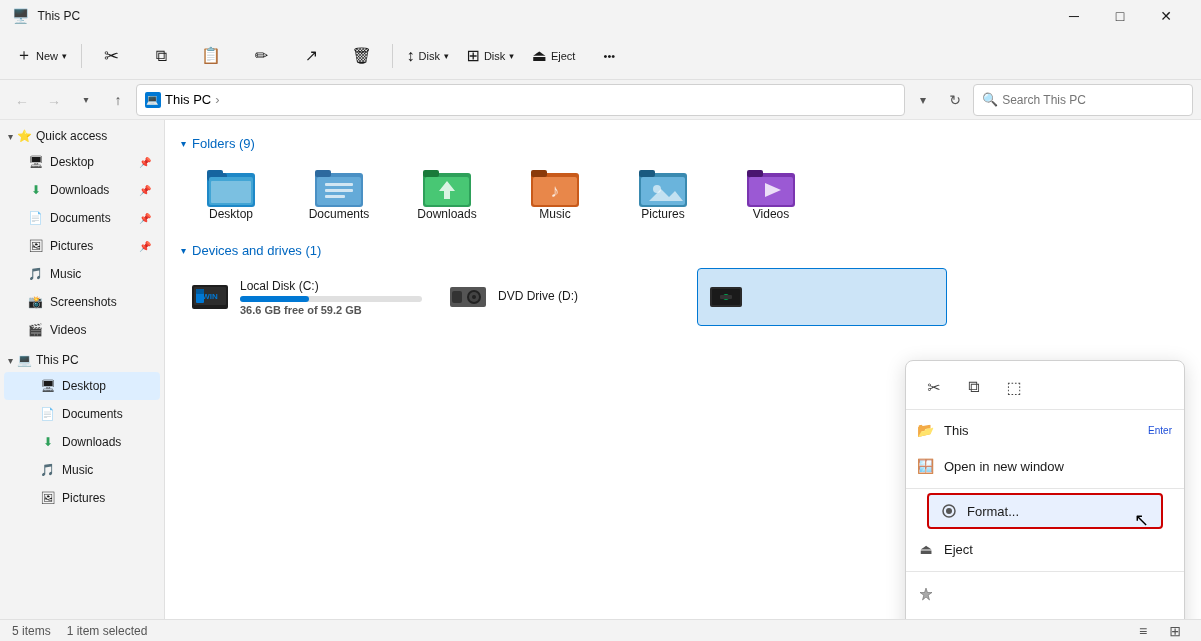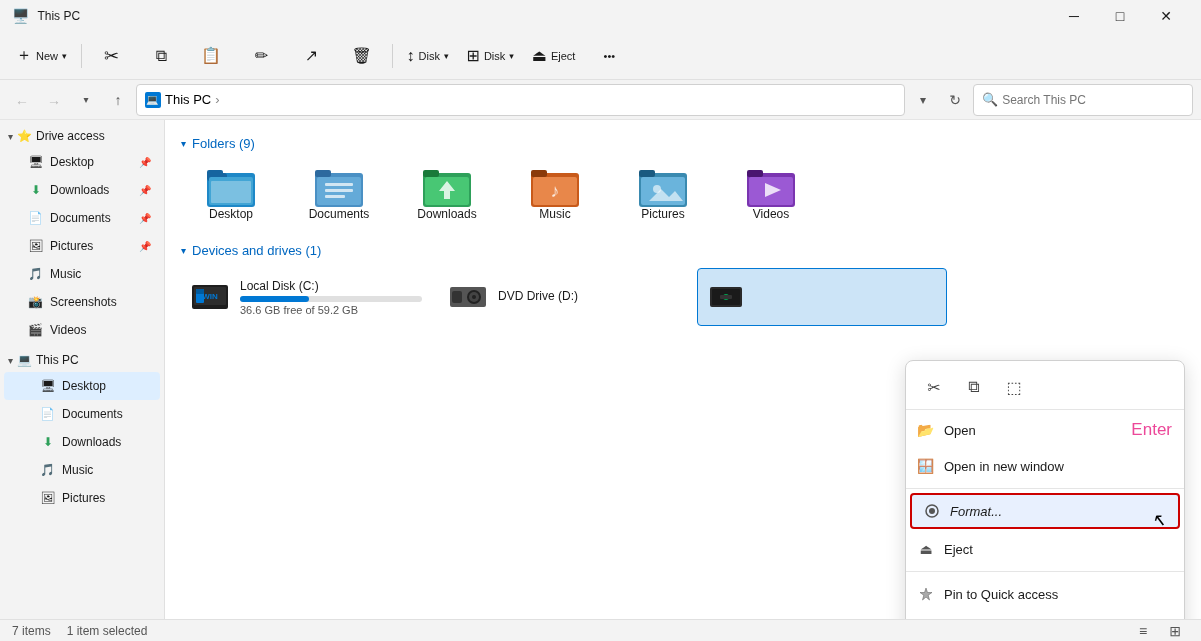--- a/index.html
+++ b/index.html
@@ -78,21 +78,21 @@
 
     
     .drives-grid { display: flex; flex-wrap: wrap; gap: 8px; margin-bottom: 16px; }
     .drive-item { display: flex; align-items: center; gap: 10px; width: 250px; padding: 8px; border-radius: 4px; cursor: pointer; border: 1px solid transparent; }
     .drive-item.selected { background: #cce4f7; border: 1px solid #0078d4; }
     .drive-icon { width: 40px; height: 40px; display: flex; align-items: center; justify-content: flex-end; flex-shrink: 0; }
     .drive-info { flex: 1; }
     .drive-name { font-size: 12px; color: #1a1a1a; margin-bottom: 3px; }
     .drive-bar { height: 6px; background: #e0e0e0; border-radius: 3px; margin-bottom: 2px; }
     .drive-bar-fill { height: 100%; background: #0078d4; border-radius: 3px; }
-    .drive-space { font-size: 11px; color: #555; }
+    .drive-space { font-size: 11px; color: #555; font-weight: bold; }
 
     
     .status-bar {
       height: 22px; background: #f3f3f3; border-top: 1px solid #e0e0e0;
       display: flex; align-items: center; padding: 0 12px; font-size: 12px; color: #555; gap: 16px;
     }
     .status-bar-right { margin-left: auto; display: flex; align-items: center; gap: 4px; }
 
     
     .context-menu {
@@ -102,21 +102,21 @@
     }
     .context-toolbar { display: flex; align-items: center; padding: 6px 12px; gap: 8px; border-bottom: 1px solid #e5e5e5; margin-bottom: 2px; }
     .ctx-icon-btn { width: 32px; height: 32px; border: none; background: transparent; cursor: pointer; border-radius: 4px; display: flex; align-items: center; justify-content: center; font-size: 16px; color: #444; }
     .context-item {
       display: flex; align-items: center; height: 36px; padding: 0 12px; cursor: pointer;
       font-size: 13px; color: #1a1a1a; gap: 10px; position: relative;
     }
     .context-item.format-item { background: #e8f0fe; border: 2px solid #c00; }
     .ctx-item-icon { width: 16px; height: 16px; display: flex; align-items: center; justify-content: center; font-size: 14px; color: #555; flex-shrink: 0; }
     .ctx-item-label { flex: 1; }
-    .ctx-item-shortcut { font-size: 17px; color: #ec4899; }
+    .ctx-item-shortcut { font-size: 10px; color: #1d4ed8; }
     .context-divider { height: 1px; background: #e5e5e5; margin: 4px 0; }
     .cursor-arrow { position: absolute; right: 30px; bottom: -8px; font-size: 16px; color: #000; }
 
     
     .folder-svg { width: 48px; height: 40px; }
   </style>
 </head>
 <body>
 
 <div class="title-bar">
@@ -194,21 +194,21 @@
   </div>
 </div>
 
 <div class="main">
 
   <div class="sidebar">
 
     <div class="sidebar-section-header">
       <span class="sidebar-collapse">▾</span>
       <span>⭐</span>
-      <span>Drive access</span>
+      <span>Quick access</span>
     </div>
     <div class="sidebar-item indent1">
       <span class="sidebar-icon">🖥</span>
       <span>Desktop</span>
       <span class="pin">📌</span>
     </div>
     <div class="sidebar-item indent1">
       <span class="sidebar-icon" style="color:#2ea05a;">⬇</span>
       <span>Downloads</span>
       <span class="pin">📌</span>
@@ -396,32 +396,32 @@
     <div class="context-menu">
 
       <div class="context-toolbar">
         <button class="ctx-icon-btn">✂</button>
         <button class="ctx-icon-btn">⧉</button>
         <button class="ctx-icon-btn">⬚</button>
       </div>
 
       <div class="context-item">
         <span class="ctx-item-icon">📂</span>
-        <span class="ctx-item-label">Open</span>
+        <span class="ctx-item-label">This</span>
         <span class="ctx-item-shortcut">Enter</span>
       </div>
 
       <div class="context-item">
         <span class="ctx-item-icon">🪟</span>
         <span class="ctx-item-label">Open in new window</span>
       </div>
 
       <div class="context-divider"></div>
 
-      <div class="context-item format-item" style="background:#e8f0fe; border:2px solid #cc0000; border-radius:4px; margin:2px 4px;font-style:italic;">
+      <div class="context-item format-item" style="background:#e8f0fe; border:2px solid #cc0000; border-radius:4px; margin:2px 21px;">
         <span class="ctx-item-icon">
           <svg width="14" height="14" viewBox="0 0 14 14">
               <circle cx="7" cy="7" r="6" stroke="#555" stroke-width="1.5" fill="none"></circle>
               <circle cx="7" cy="7" r="3" fill="#555"></circle>
             </svg>
         </span>
         <span class="ctx-item-label">Format...</span>
         <span class="cursor-arrow" style="position:absolute;right:12px;bottom:-4px;font-size:18px;color:#000;">↖</span>
       </div>
 
@@ -431,33 +431,32 @@
       </div>
 
       <div class="context-divider"></div>
 
       <div class="context-item">
         <span class="ctx-item-icon">
           <svg width="14" height="14" viewBox="0 0 14 14">
               <polygon points="7,1 8.5,5.5 13,5.5 9.2,8.2 10.5,13 7,10 3.5,13 4.8,8.2 1,5.5 5.5,5.5" stroke="#555" stroke-width="0.5" fill="#aaa"></polygon>
             </svg>
         </span>
-        <span class="ctx-item-label">Pin to Quick access</span>
       </div>
 
       <div class="context-item">
         
         
       </div>
 
     </div>
 
   </div>
 </div>
 
 <div class="status-bar">
-  <span>7 items</span>
+  <span>5 items</span>
   <span>1 item selected</span>
   <div class="status-bar-right">
     <button class="nav-btn" style="font-size:14px;">≡</button>
     <button class="nav-btn" style="font-size:14px;">⊞</button>
   </div>
 </div>
 
 </body></html>

